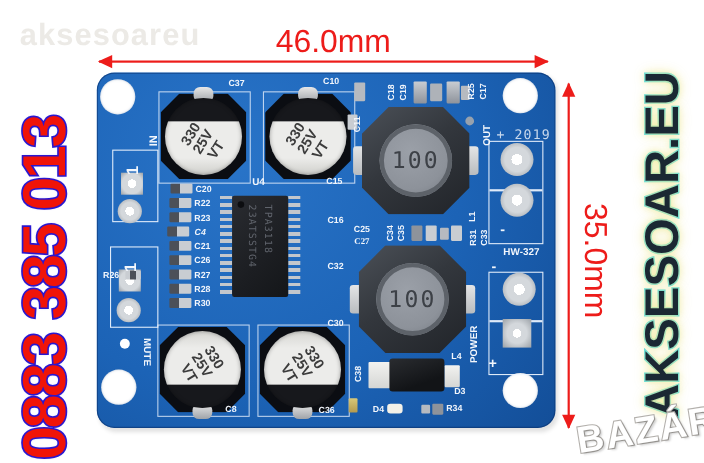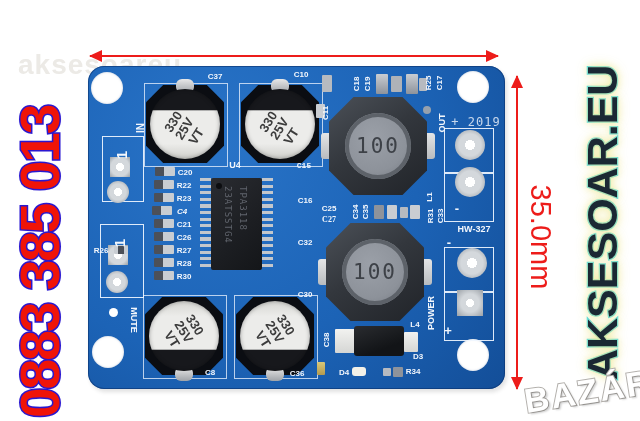--- a/index.html
+++ b/index.html
@@ -1,21 +1,21 @@
 <!DOCTYPE html>
 <html><head>
 <meta charset="utf-8">
 <style>
   html,body{margin:0;padding:0;background:#fff;}
   .stage{position:relative;width:640px;height:421px;background:#fff;overflow:hidden;
          font-family:"Liberation Sans",sans-serif;}
 
   
   .wm-top{position:absolute;left:18px;top:16px;font-size:28px;font-weight:bold;
-          color:#eceae6;letter-spacing:1px;margin-top:33px;}
+          color:#eceae6;letter-spacing:1px;}
   .phone{position:absolute;left:8px;top:418px;width:388px;
          transform:rotate(-90deg);transform-origin:0 0;
          font-size:55px;font-weight:800;letter-spacing:-2px;white-space:nowrap;
          color:#f01408;-webkit-text-stroke:3px #2a18d0;paint-order:stroke fill;
          text-shadow:0 0 2px #2a18d0;}
   .brand{position:absolute;left:578px;top:380px;width:344px;
          transform:rotate(-90deg);transform-origin:0 0;
          font-size:43px;font-weight:800;letter-spacing:0px;white-space:nowrap;
          color:#1b2833;-webkit-text-stroke:2.5px #3bd9ec;paint-order:stroke fill;
          text-shadow:0 0 7px rgba(240,234,155,.95),0 0 13px rgba(240,234,155,.85);}
@@ -118,20 +118,21 @@
 </head>
 <body>
 
 <div class="stage">
 
   <div class="wm-top">aksesoareu</div>
   <div class="phone">0883 385 013</div>
   <div class="brand">AKSESOAR.EU</div>
   <div class="bazar">BAZÁR</div>
 
+  <div class="dim-w-label">46.0mm</div>
   <div class="dim-line-h"></div>
   <div class="dim-h-label">35.0mm</div>
   <div class="dim-line-v"></div>
 
   <div class="board">
 
     <div class="hole" style="left:3px;top:6px"></div>
     <div class="hole" style="left:369px;top:5px"></div>
     <div class="hole" style="left:4px;top:270px"></div>
     <div class="hole" style="left:369px;top:273px"></div>
@@ -258,21 +259,21 @@
         <span class="silk" style="left: 127px; top: 10px; transform: translate(-50%, -50%) rotate(0deg);">C37</span>
         <span class="silk" style="left: 213px; top: 8px; transform: translate(-50%, -50%) rotate(0deg);">C10</span>
         <span class="silk" style="left: 268px; top: 18px; transform: translate(-50%, -50%) rotate(-90deg);">C18</span>
         <span class="silk" style="left: 279px; top: 18px; transform: translate(-50%, -50%) rotate(-90deg);">C19</span>
         <span class="silk" style="left: 340px; top: 17px; transform: translate(-50%, -50%) rotate(-90deg);">R25</span>
         <span class="silk" style="left: 351px; top: 17px; transform: translate(-50%, -50%) rotate(-90deg);">C17</span>
         <span class="silk" style="left: 237px; top: 47px; transform: translate(-50%, -50%) rotate(-90deg);">C11</span>
         <span class="silk" style="left: 354px; top: 57px; font-size: 9px; transform: translate(-50%, -50%) rotate(-90deg);">OUT</span>
         <span class="silk etched" style="left: 388px; top: 56px; font-size: 12px; transform: translate(-50%, -50%) rotate(0deg);">+ 2019</span>
         <span class="silk" style="left: 147px; top: 99px; font-size: 9px; transform: translate(-50%, -50%) rotate(0deg);">U4</span>
-        <span class="silk" style="left: 216px; top: 99px; transform: translate(-50%, -50%) rotate(0deg); font-family: Liberation Mono, monospace;">C15</span>
+        <span class="silk" style="left: 216px; top: 99px; transform: translate(-50%, -50%) rotate(0deg);">C15</span>
         <span class="silk" style="left: 217px; top: 134px; transform: translate(-50%, -50%) rotate(0deg);">C16</span>
         <div class="smd-pair" style="left: 67px; top: 101px;"></div>
         <span class="silk" style="left: 97px; top: 106px; transform: translate(-50%, -50%) rotate(0deg);">C20</span>
         <div class="smd-pair" style="left: 66px; top: 114px;"></div>
         <span class="silk" style="left: 96px; top: 119px; transform: translate(-50%, -50%) rotate(0deg);">R22</span>
         <div class="smd-pair" style="left: 66px; top: 127px;"></div>
         <span class="silk" style="left: 96px; top: 132px; transform: translate(-50%, -50%) rotate(0deg);">R23</span>
         <div class="smd-pair" style="left: 64px; top: 140px;"></div>
         <span class="silk" style="left: 94px; top: 145px; transform: translate(-50%, -50%) rotate(0deg); font-style: italic;">C4</span>
         <div class="smd-pair" style="left: 66px; top: 153px;"></div>

